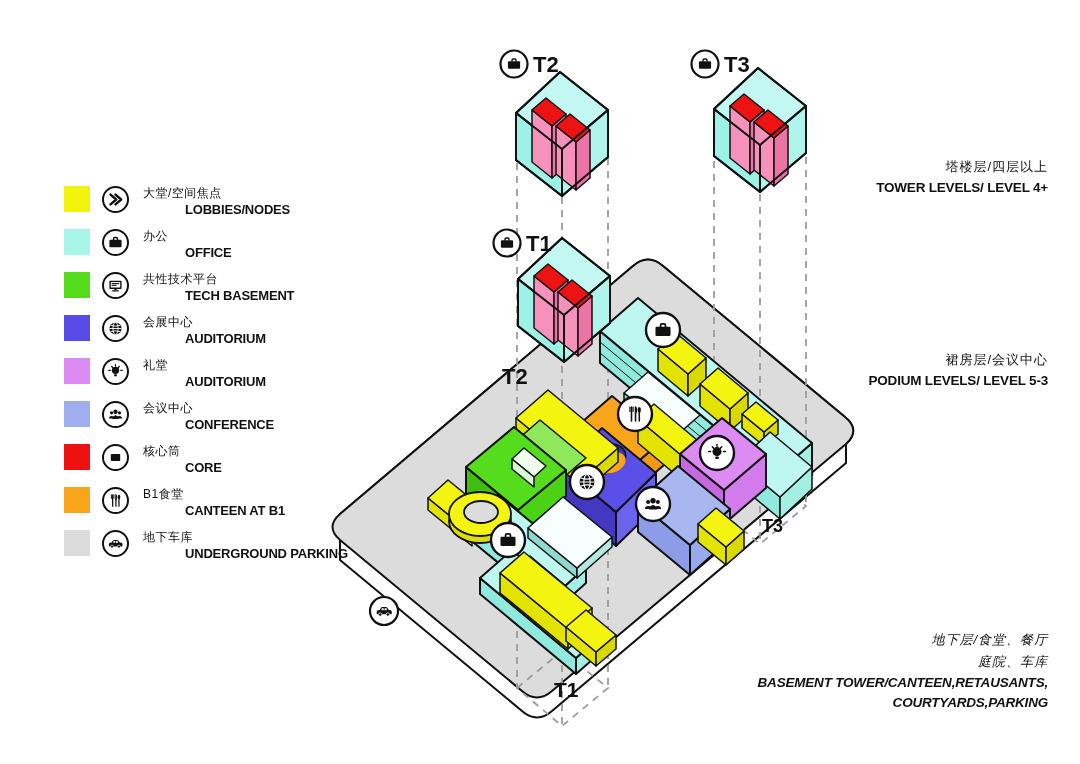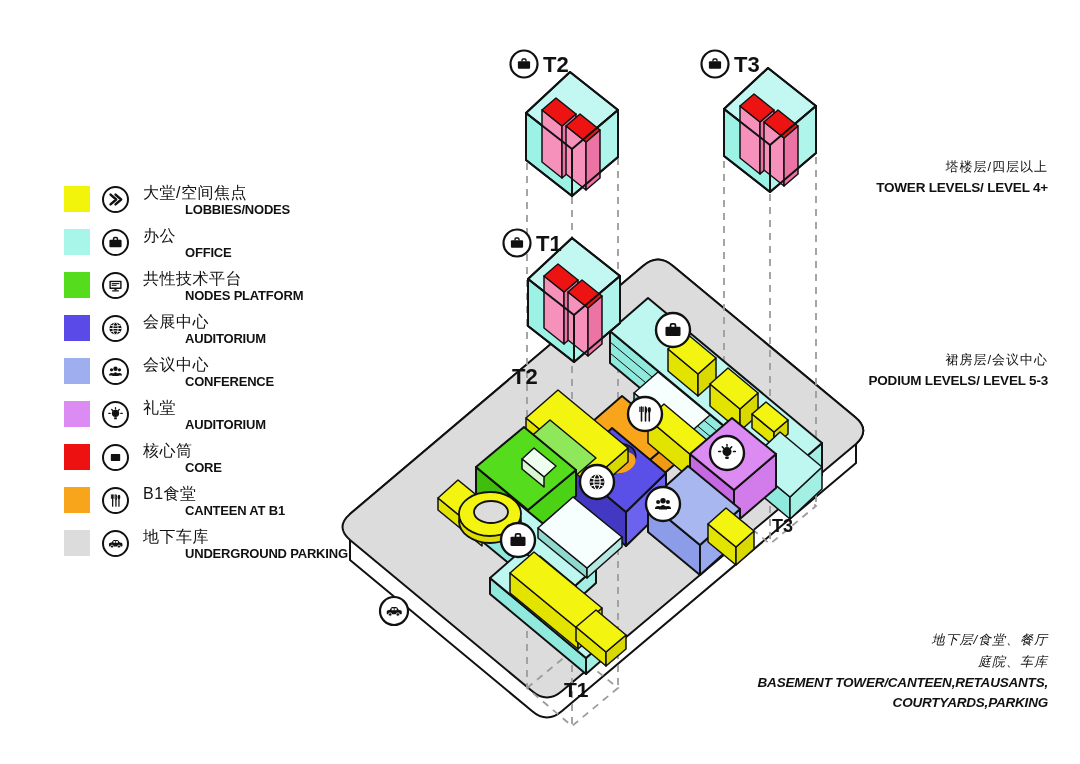--- a/index.html
+++ b/index.html
@@ -1,33 +1,33 @@
 <!DOCTYPE html>
 <html><head>
 <meta charset="utf-8">
 <style>
   html,body{margin:0;padding:0;}
   body{
     width:1080px;height:764px;position:relative;background:#fff;overflow:hidden;
     font-family:"Liberation Sans","DejaVu Sans",sans-serif;color:#111;
   }
-  .stage{position:absolute;inset:0;padding-left:10px;}
+  .stage{position:absolute;inset:0;}
   svg text{font-family:"Liberation Sans","DejaVu Sans",sans-serif;}
 
   
   .legend{position:absolute;left:64px;top:184px;display:flex;flex-direction:column;}
   .lg-item{display:flex;align-items:flex-start;margin-bottom:10px;height:33px;}
   .lg-sw{width:26px;height:26px;margin-top:2px;flex:0 0 26px;}
   .c0{background:#F2F40C}.c1{background:#A8F5E9}.c2{background:#55DC1C}
   .c3{background:#5A4BE8}.c4{background:#9FAEEF}.c5{background:#DC8BF2}
   .c6{background:#EE1111}.c7{background:#F9A51B}.c8{background:#DCDCDC}
   .lg-ic{width:27px;height:27px;margin:2px 14px 0 12px;border:2px solid #111;border-radius:50%;
     display:flex;align-items:center;justify-content:center;box-sizing:border-box;flex:0 0 27px;}
   .lg-ic svg{width:17px;height:17px;display:block;}
-  .lg-cn{font-size:16px;line-height:18px;letter-spacing:.5px;white-space:nowrap;}
+  .lg-cn{font-size:12px;line-height:18px;letter-spacing:.5px;white-space:nowrap;}
   .lg-en{font-size:13px;line-height:15px;font-weight:bold;letter-spacing:-.2px;white-space:nowrap;margin-left:42px;}
 
   
   .ann{position:absolute;right:32px;text-align:right;}
   .ann-tower{top:156px;} .ann-podium{top:349px;} .ann-basement{top:629px;font-style:italic;}
   .ann .cn{font-size:13px;line-height:22px;letter-spacing:1px;}
   .ann .en{font-size:13.5px;line-height:20px;font-weight:bold;letter-spacing:-.2px;}
 
   .outl{stroke:#111;stroke-width:2;stroke-linejoin:round;}
   .thin{stroke:#111;stroke-width:1.5;stroke-linejoin:round;}
@@ -335,57 +335,57 @@
   </div>
   <div class="lg-item">
     <span class="lg-sw c2"></span>
     <span class="lg-ic">
         <svg viewBox="0 0 24 24">
           <use href="#i-mon"></use>
         </svg>
       </span>
     <span>
         <div class="lg-cn">共性技术平台</div>
-          <div class="lg-en">NODES PLATFORM</div>
+          <div class="lg-en">TECH BASEMENT</div>
       </span>
   </div>
   <div class="lg-item">
     <span class="lg-sw c3"></span>
     <span class="lg-ic">
         <svg viewBox="0 0 24 24">
           <use href="#i-globe"></use>
         </svg>
       </span>
     <span>
         <div class="lg-cn">会展中心</div>
           <div class="lg-en">AUDITORIUM</div>
       </span>
   </div>
   <div class="lg-item">
+    <span class="lg-sw c5"></span>
+    <span class="lg-ic">
+        <svg viewBox="0 0 24 24">
+          <use href="#i-bulb"></use>
+        </svg>
+      </span>
+    <span>
+        <div class="lg-cn">礼堂</div>
+          <div class="lg-en">AUDITORIUM</div>
+      </span>
+  </div>
+  <div class="lg-item">
     <span class="lg-sw c4"></span>
     <span class="lg-ic">
         <svg viewBox="0 0 24 24">
           <use href="#i-people"></use>
         </svg>
       </span>
     <span>
         <div class="lg-cn">会议中心</div>
           <div class="lg-en">CONFERENCE</div>
-      </span>
-  </div>
-  <div class="lg-item">
-    <span class="lg-sw c5"></span>
-    <span class="lg-ic">
-        <svg viewBox="0 0 24 24">
-          <use href="#i-bulb"></use>
-        </svg>
-      </span>
-    <span>
-        <div class="lg-cn">礼堂</div>
-          <div class="lg-en">AUDITORIUM</div>
       </span>
   </div>
   <div class="lg-item">
     <span class="lg-sw c6"></span>
     <span class="lg-ic">
         <svg viewBox="0 0 24 24">
           <use href="#i-core"></use>
         </svg>
       </span>
     <span>

